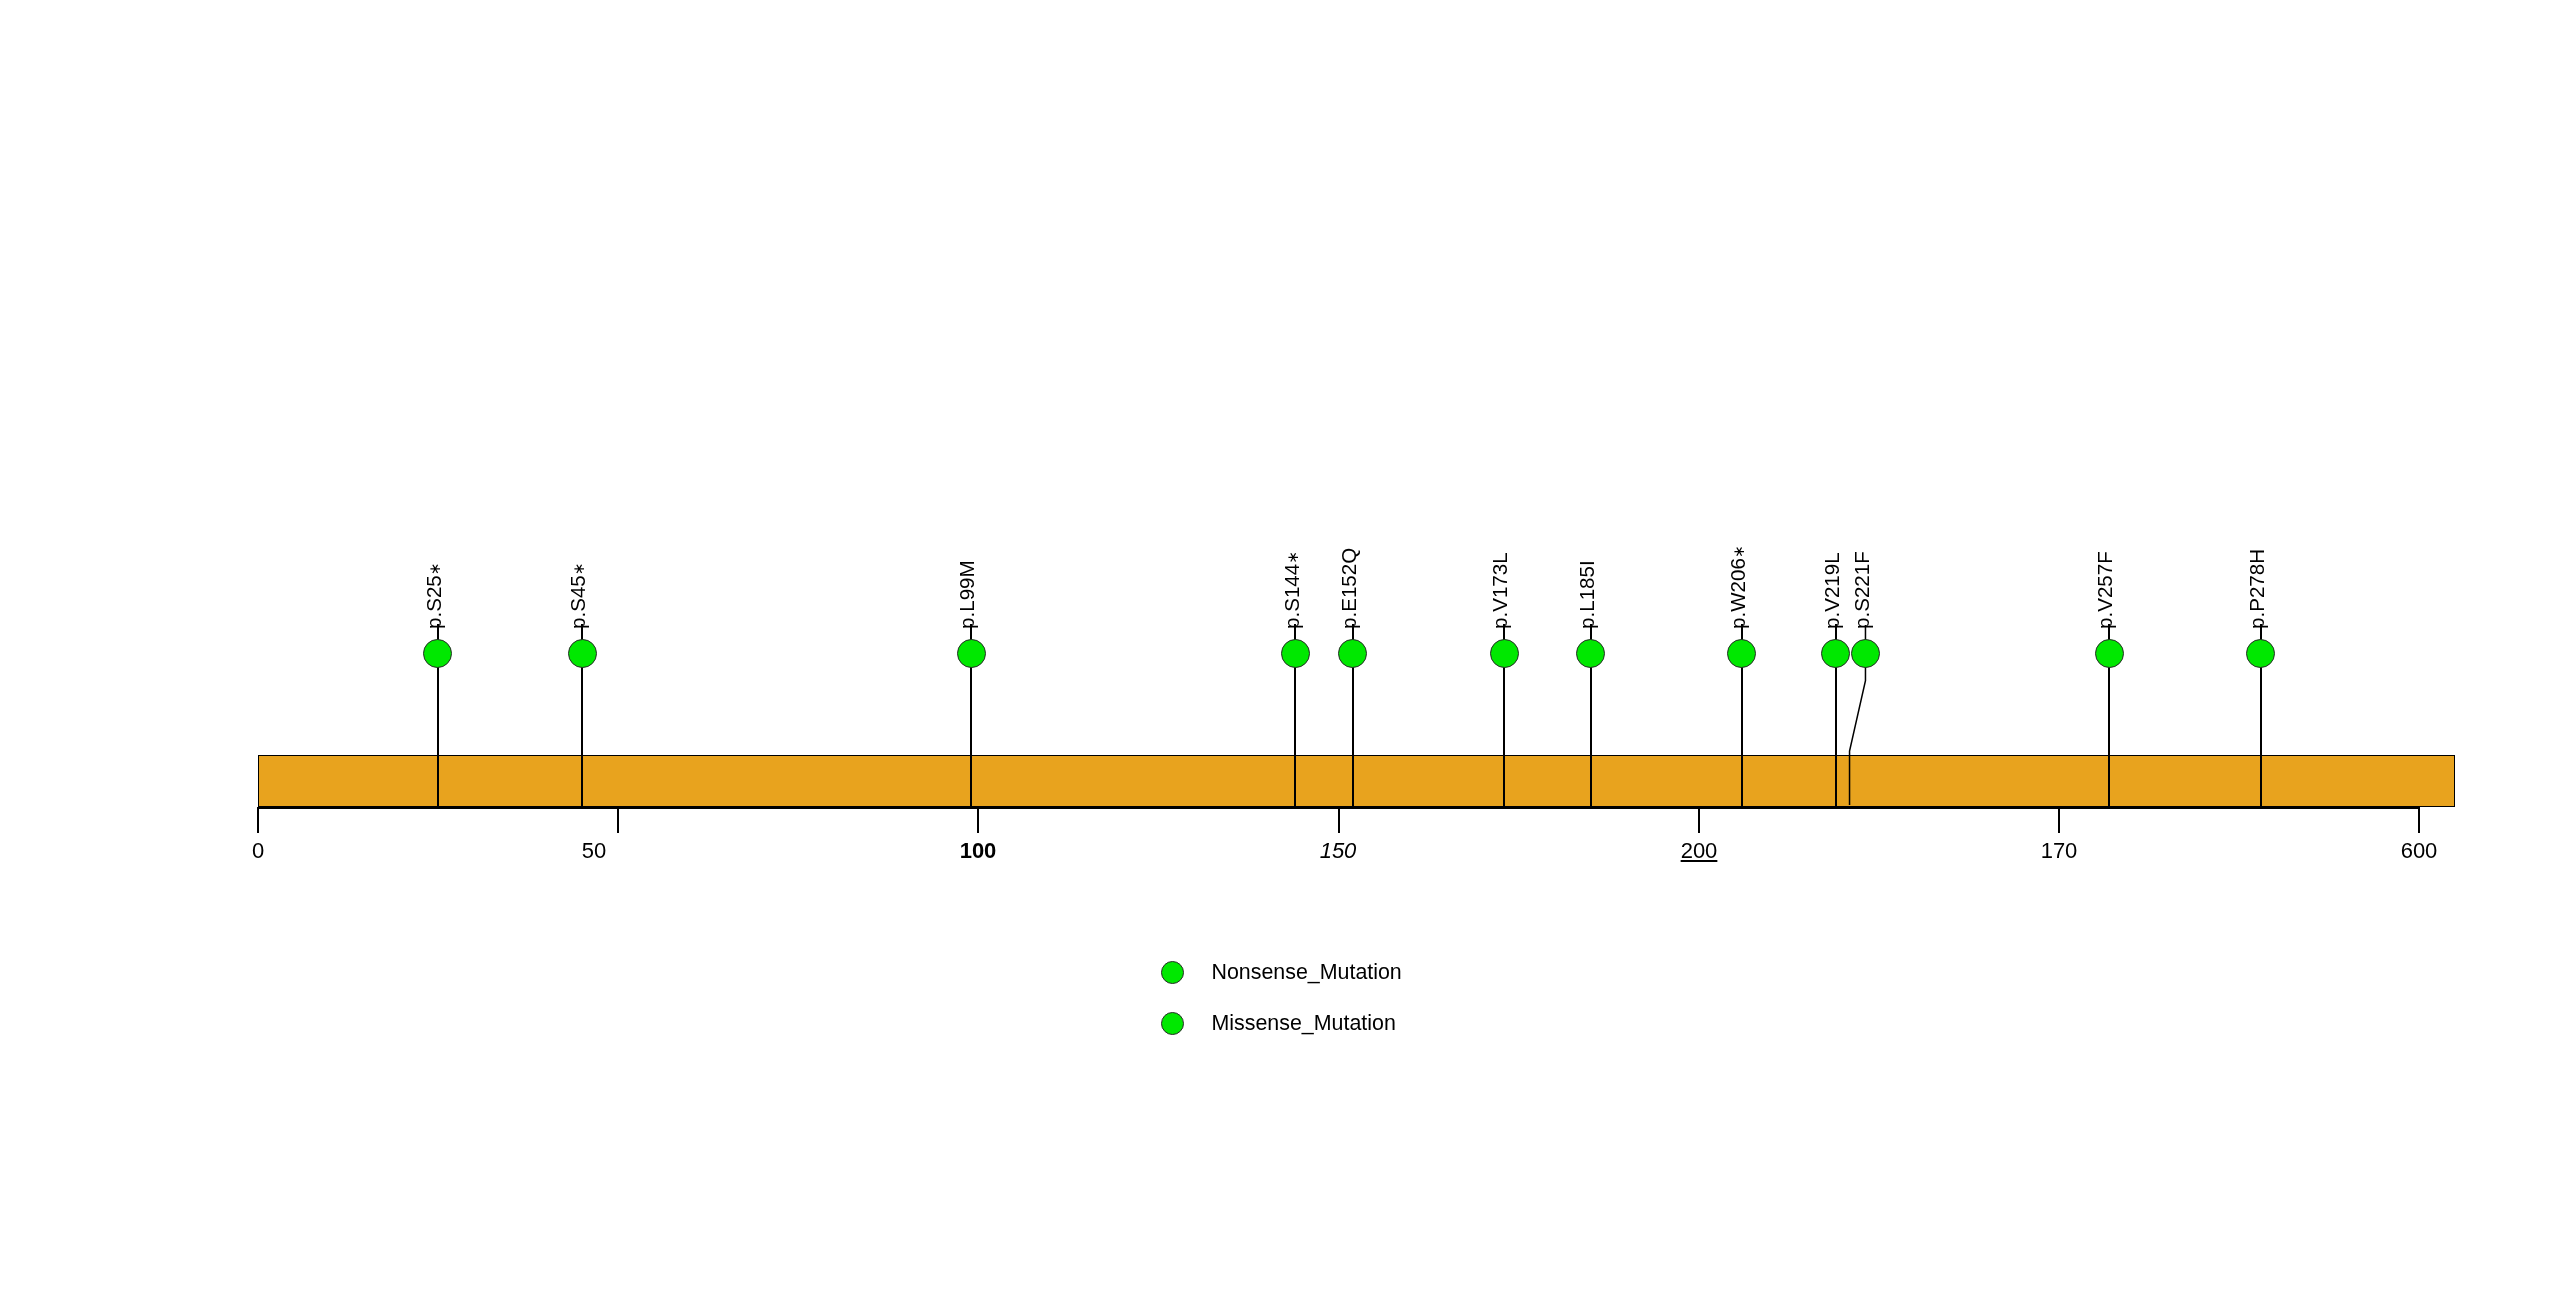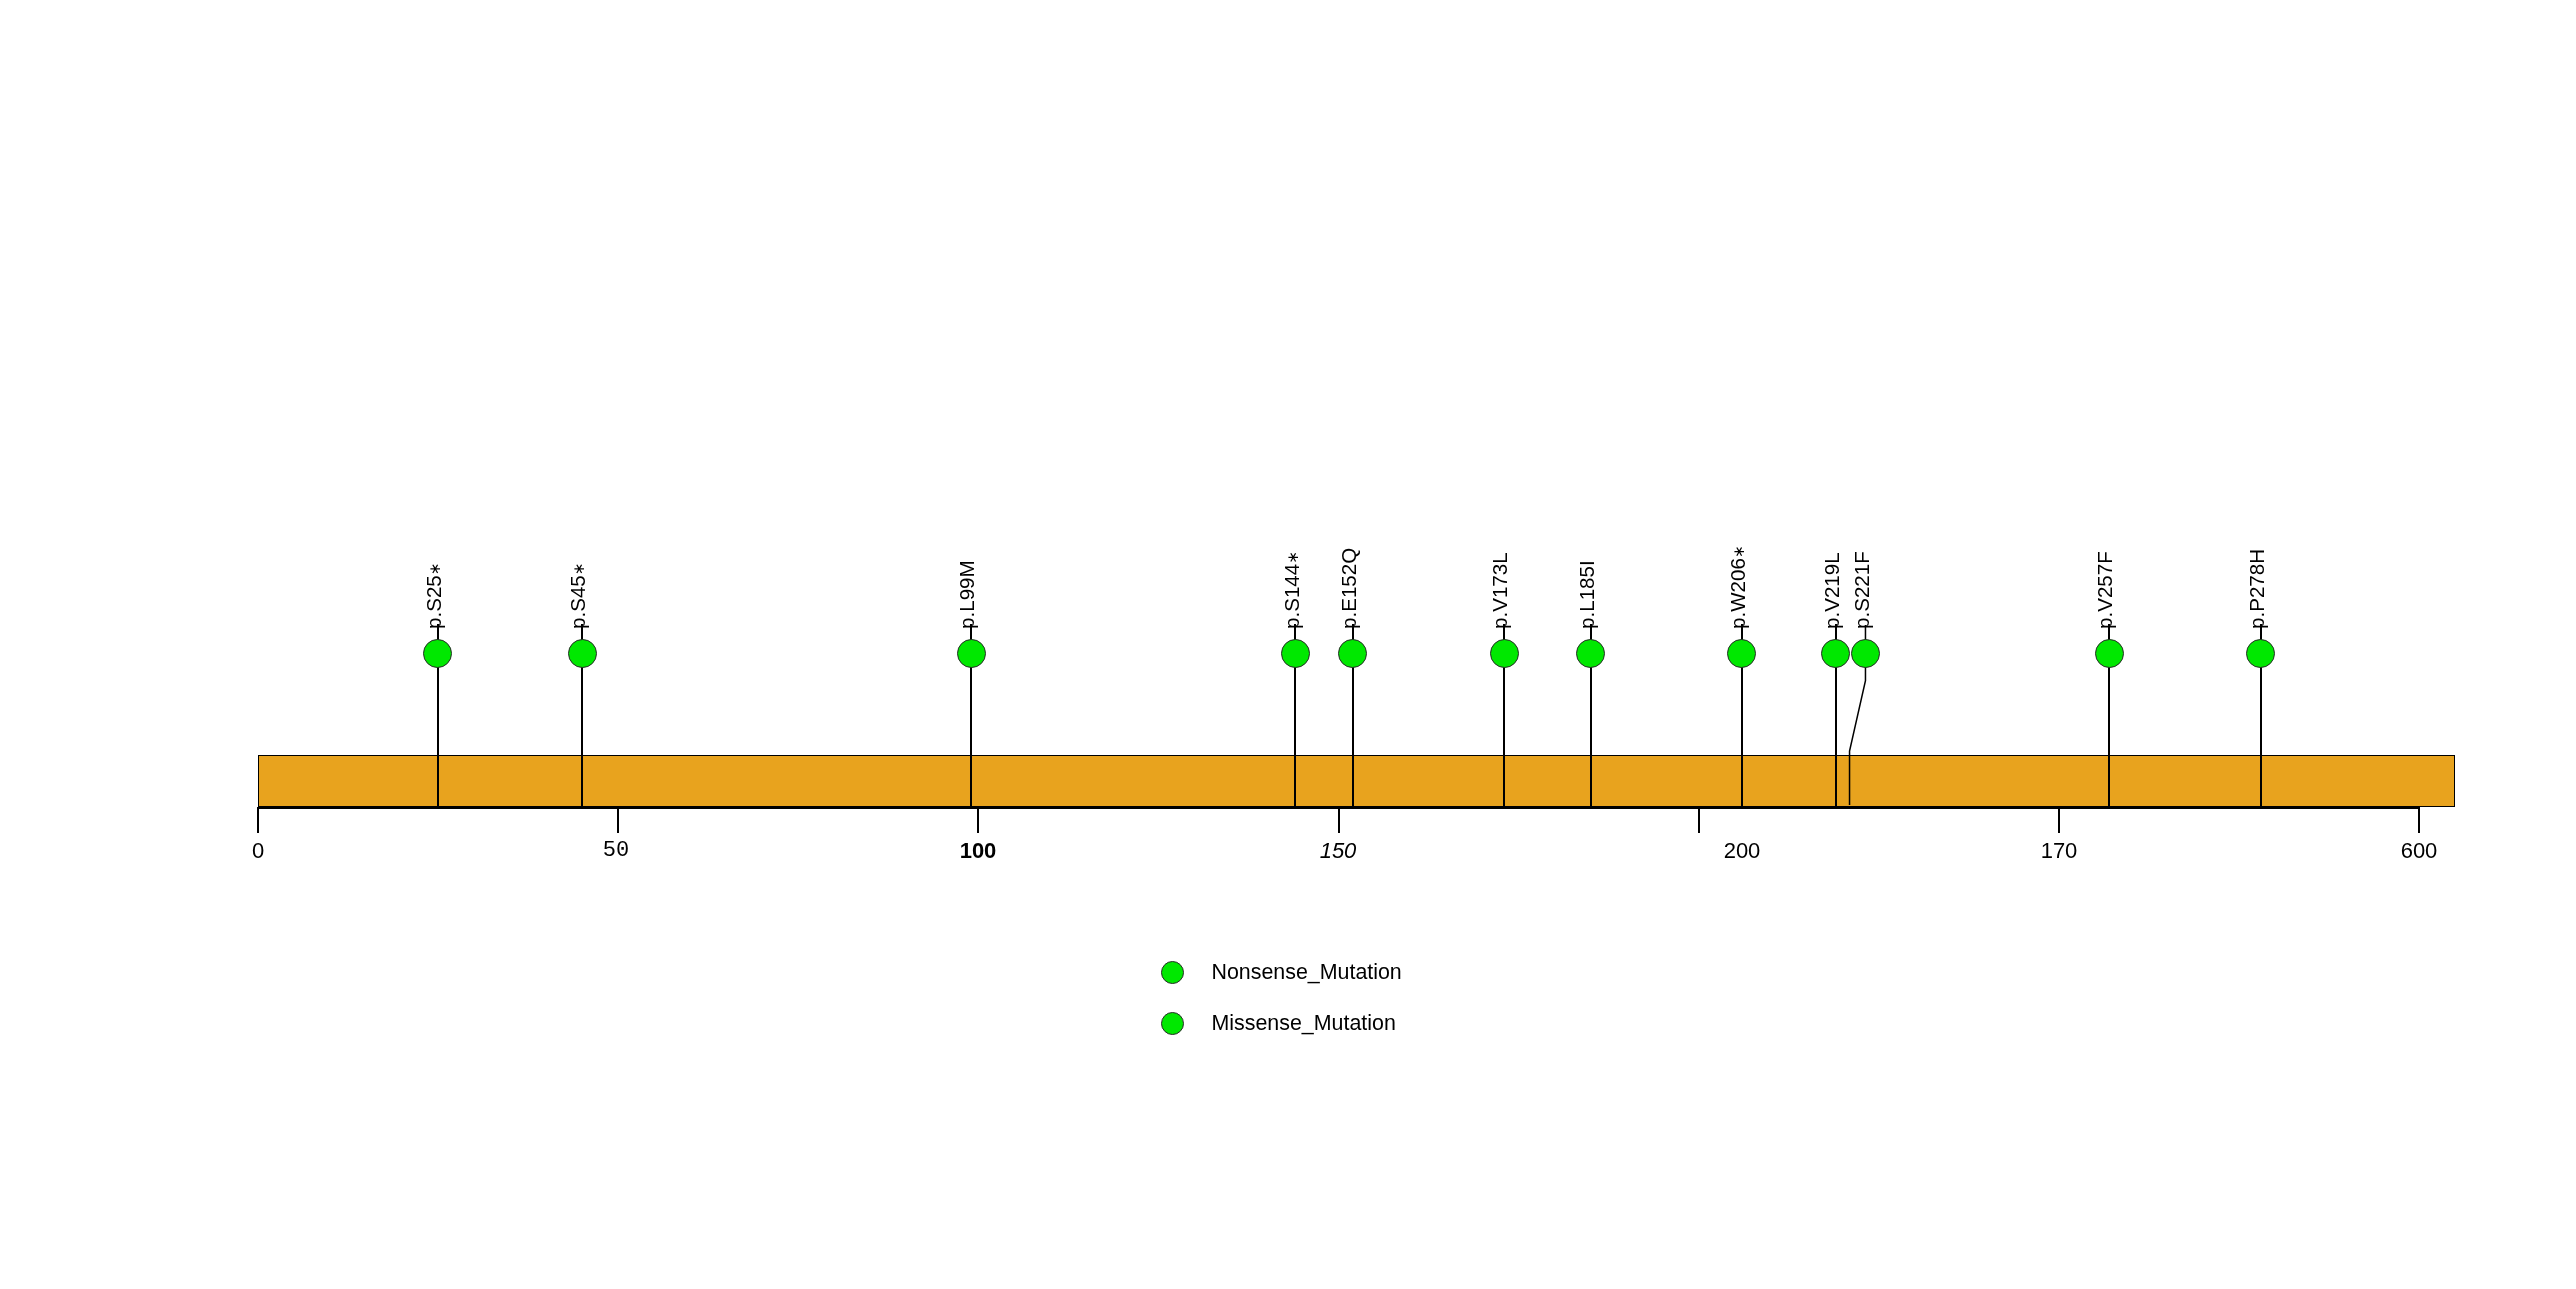--- a/index.html
+++ b/index.html
@@ -181,27 +181,27 @@
         <div class="stem" style="left: 2260px; top: 624px; height: 182px;"></div>
         <div class="head" style="left: 2246px; top: 639px; width: 29px; height: 29px; background: rgb(0, 232, 0);"></div>
         <div class="lolli-label" style="left: 2269px; top: 605px;">p.P278H</div>
       </div>
     </div>
   <div id="axis-layer">
       <div class="axis-line" style="left: 258px; top: 807px; width: 2161px;"></div>
       <div class="axis-tick" style="left: 257px; top: 807px; height: 26px;"></div>
       <div class="axis-tick-label" style="left: 258px; top: 838px;">0</div>
       <div class="axis-tick" style="left: 617px; top: 807px; height: 26px;"></div>
-      <div class="axis-tick-label" style="left: 616px; top: 838px; font-family: Liberation Mono, monospace;">50</div>
+      <div class="axis-tick-label" style="left: 594px; top: 838px;">50</div>
       <div class="axis-tick" style="left: 977px; top: 807px; height: 26px;"></div>
       <div class="axis-tick-label" style="left: 978px; top: 838px; font-weight: bold;">100</div>
       <div class="axis-tick" style="left: 1338px; top: 807px; height: 26px;"></div>
       <div class="axis-tick-label" style="left: 1338px; top: 838px; font-style: italic;">150</div>
       <div class="axis-tick" style="left: 1698px; top: 807px; height: 26px;"></div>
-      <div class="axis-tick-label" style="left: 1742px; top: 838px;">200</div>
+      <div class="axis-tick-label" style="left: 1699px; top: 838px; text-decoration: underline;">200</div>
       <div class="axis-tick" style="left: 2058px; top: 807px; height: 26px;"></div>
       <div class="axis-tick-label" style="left: 2059px; top: 838px;">170</div>
       <div class="axis-tick" style="left: 2418px; top: 807px; height: 26px;"></div>
       <div class="axis-tick-label" style="left: 2419px; top: 838px;">600</div>
     </div>
   <div id="legend-layer" class="legend">
       <div class="legend-row" style="left: 1161px; top: 960px;">
         <span class="legend-dot" style="background: rgb(0, 232, 0);"></span>
         <span class="legend-text">Nonsense_Mutation</span>
       </div>

